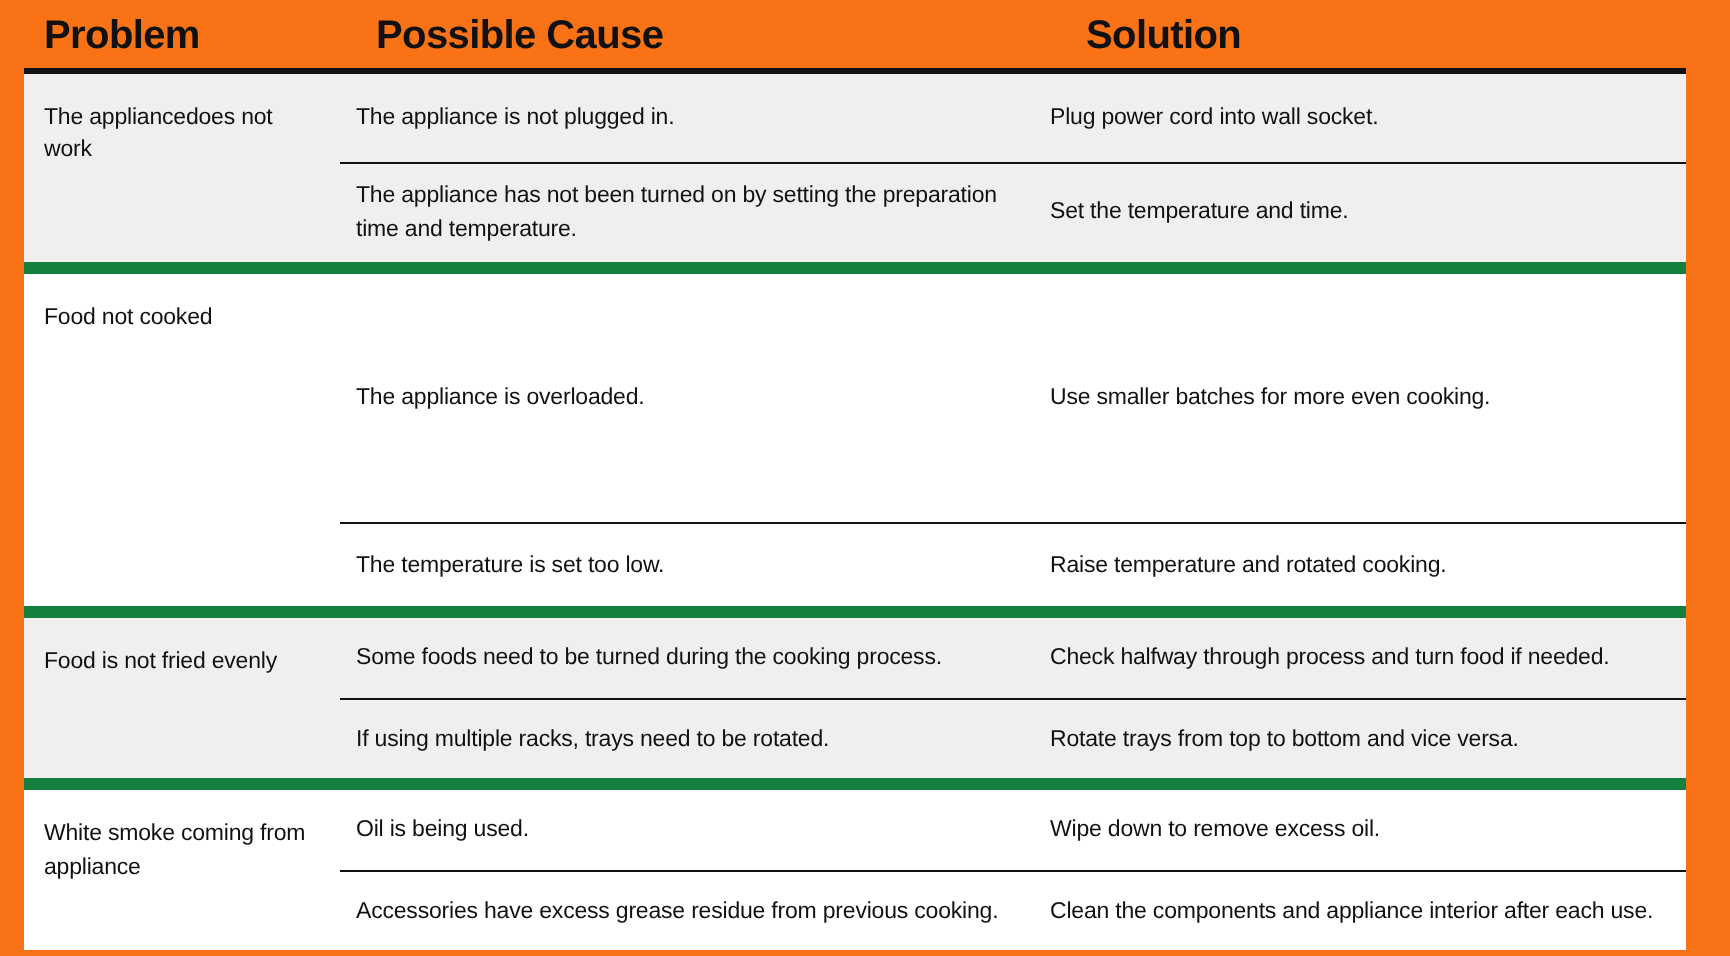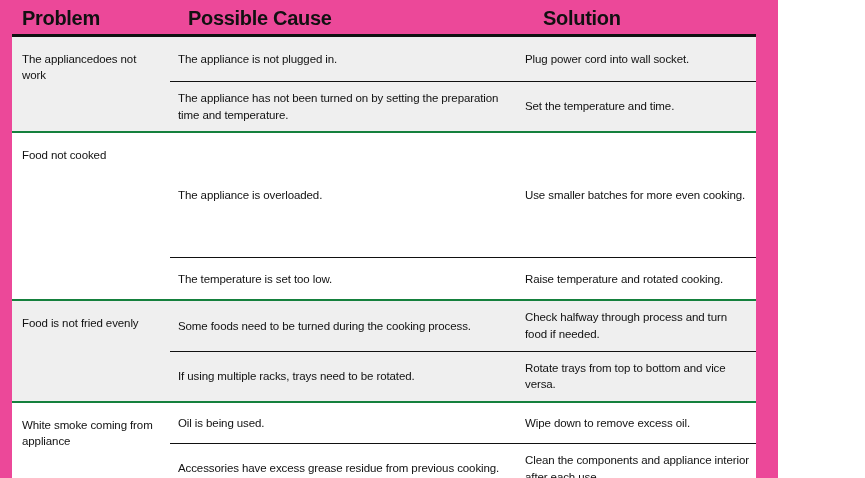--- a/index.html
+++ b/index.html
@@ -10,23 +10,23 @@
   body {
     width: 865px;
     height: 478px;
     overflow: hidden;
     font-family: "Liberation Sans", "DejaVu Sans", sans-serif;
     color: #111111;
   }
 
   .sheet {
     position: relative;
-    width: 778px;
+    width: 865px;
     height: 478px;
-    background: #ec4899;
+    background: #f97316;
   }
 
   
   .thead {
     display: flex;
     align-items: flex-end;
     box-sizing: border-box;
     padding: 0 22px 0 12px;
     height: 34px;
   }
@@ -49,21 +49,21 @@
   }
 
   
   .tbody {
     margin: 0 22px 0 12px;
   }
 
   .group {
     display: flex;
     align-items: stretch;
-    border-bottom: 2px solid #15803d;
+    border-bottom: 6px solid #15803d;
   }
   .group.shaded { background: #efefef; }
   .group.plain  { background: #ffffff; justify-content: flex-end; }
   .group:last-child { border-bottom: none; }
 
   .problem-cell {
     width: 158px;
     flex: 0 0 158px;
     box-sizing: border-box;
     padding: 14px 10px 10px 10px;

